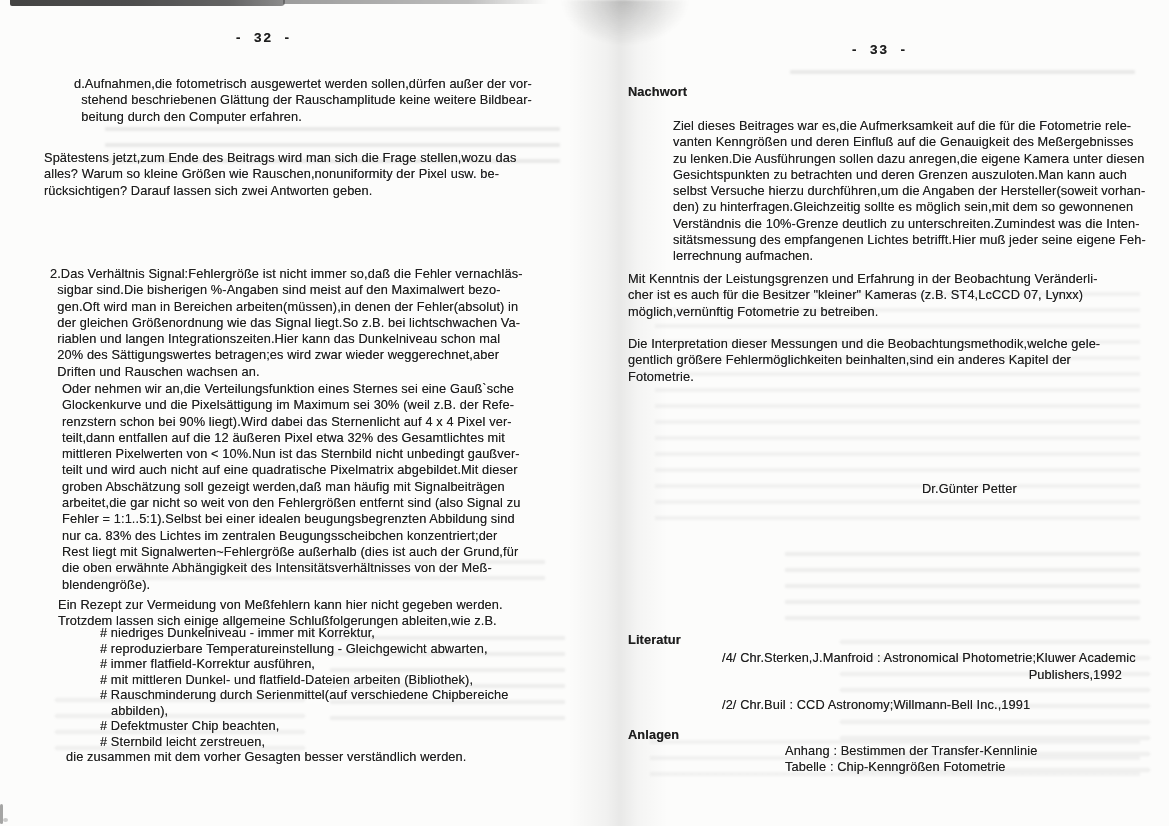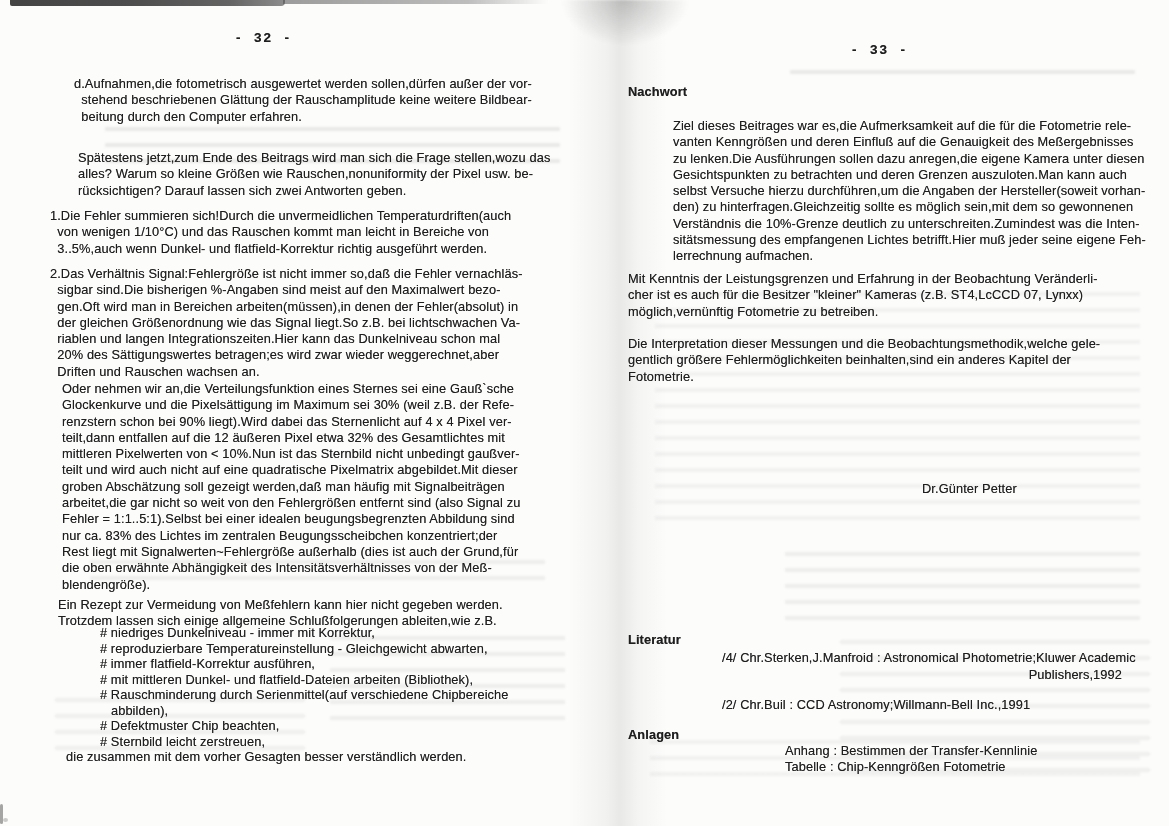--- a/index.html
+++ b/index.html
@@ -24,21 +24,21 @@
     color:#1e1e1e;
     letter-spacing:0.1px;
     text-shadow:0 0 0.35px rgba(40,40,40,0.65);
   }
   .bold{font-weight:700;}
   .pagenum{font-weight:700;letter-spacing:2px;font-size:13.5px;}
 
   
   #pn32{left:236px;top:30px;}
   #p-aufnahmen{left:74px;top:76px;width:545px;}
-  #p-spaetestens{left:78px;top:150px;width:545px;}
+  #p-spaetestens{left:44px;top:150px;width:545px;}
   #p-punkt1{left:50px;top:208px;width:545px;}
   #p-punkt2{left:50px;top:266px;width:545px;}
   #p-oder{left:62px;top:381px;width:545px;}
   #p-rezept{left:58px;top:597px;width:545px;}
   #p-hashlist{left:100px;top:625px;width:490px;line-height:15.5px;}
   #p-closing{left:66px;top:749px;width:545px;}
 
   
   #pn33{left:268px;top:42px;}
   #h-nachwort{left:44px;top:84px;}
@@ -90,23 +90,20 @@
   <div class="artifact ghost" style="left:650px;top:740px;width:490px;height:48px;opacity:.6;"></div>
 
   <div class="page page-left">
     <div class="txt pagenum" id="pn32">-  32  -</div>
     <div class="txt" id="p-aufnahmen">d.Aufnahmen,die fotometrisch ausgewertet werden sollen,dürfen außer der vor-
   stehend beschriebenen Glättung der Rauschamplitude keine weitere Bildbear-
   beitung durch den Computer erfahren.</div>
     <div class="txt" id="p-spaetestens">Spätestens jetzt,zum Ende des Beitrags wird man sich die Frage stellen,wozu das
 alles? Warum so kleine Größen wie Rauschen,nonuniformity der Pixel usw. be-
 rücksichtigen? Darauf lassen sich zwei Antworten geben.</div>
-    <div class="txt" id="p-punkt1">1.Die Fehler summieren sich!Durch die unvermeidlichen Temperaturdriften(auch
-  von wenigen 1/10°C) und das Rauschen kommt man leicht in Bereiche von
-  3..5%,auch wenn Dunkel- und flatfield-Korrektur richtig ausgeführt werden.</div>
     <div class="txt" id="p-punkt2">2.Das Verhältnis Signal:Fehlergröße ist nicht immer so,daß die Fehler vernachläs-
   sigbar sind.Die bisherigen %-Angaben sind meist auf den Maximalwert bezo-
   gen.Oft wird man in Bereichen arbeiten(müssen),in denen der Fehler(absolut) in
   der gleichen Größenordnung wie das Signal liegt.So z.B. bei lichtschwachen Va-
   riablen und langen Integrationszeiten.Hier kann das Dunkelniveau schon mal
   20% des Sättigungswertes betragen;es wird zwar wieder weggerechnet,aber
   Driften und Rauschen wachsen an.</div>
     <div class="txt" id="p-oder">Oder nehmen wir an,die Verteilungsfunktion eines Sternes sei eine Gauß`sche
 Glockenkurve und die Pixelsättigung im Maximum sei 30% (weil z.B. der Refe-
 renzstern schon bei 90% liegt).Wird dabei das Sternenlicht auf 4 x 4 Pixel ver-

